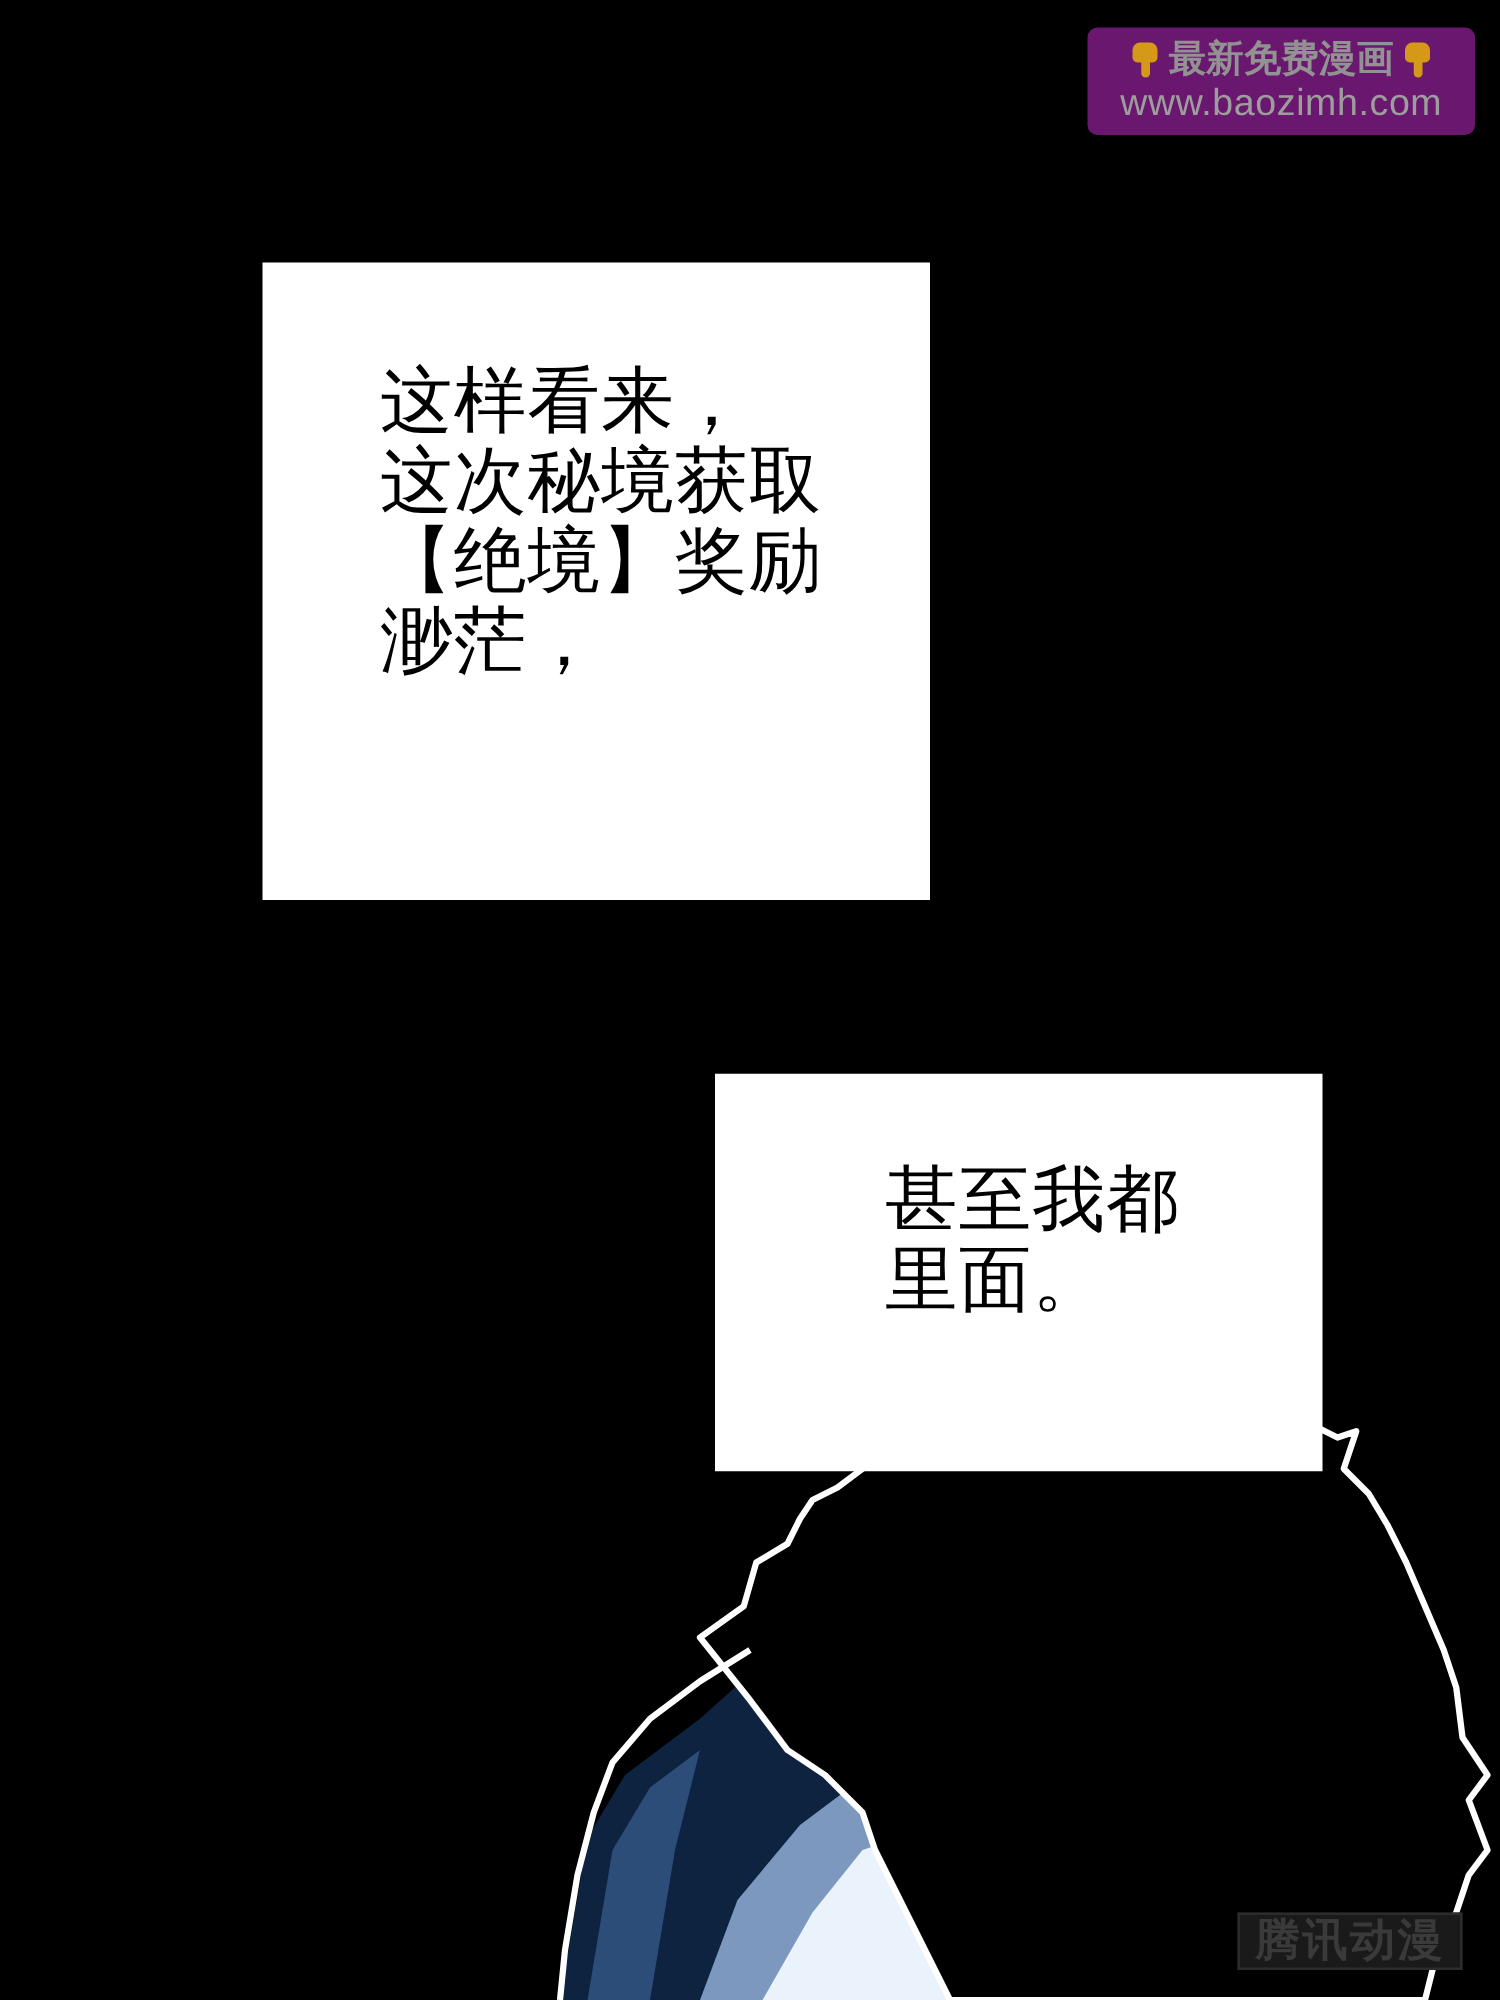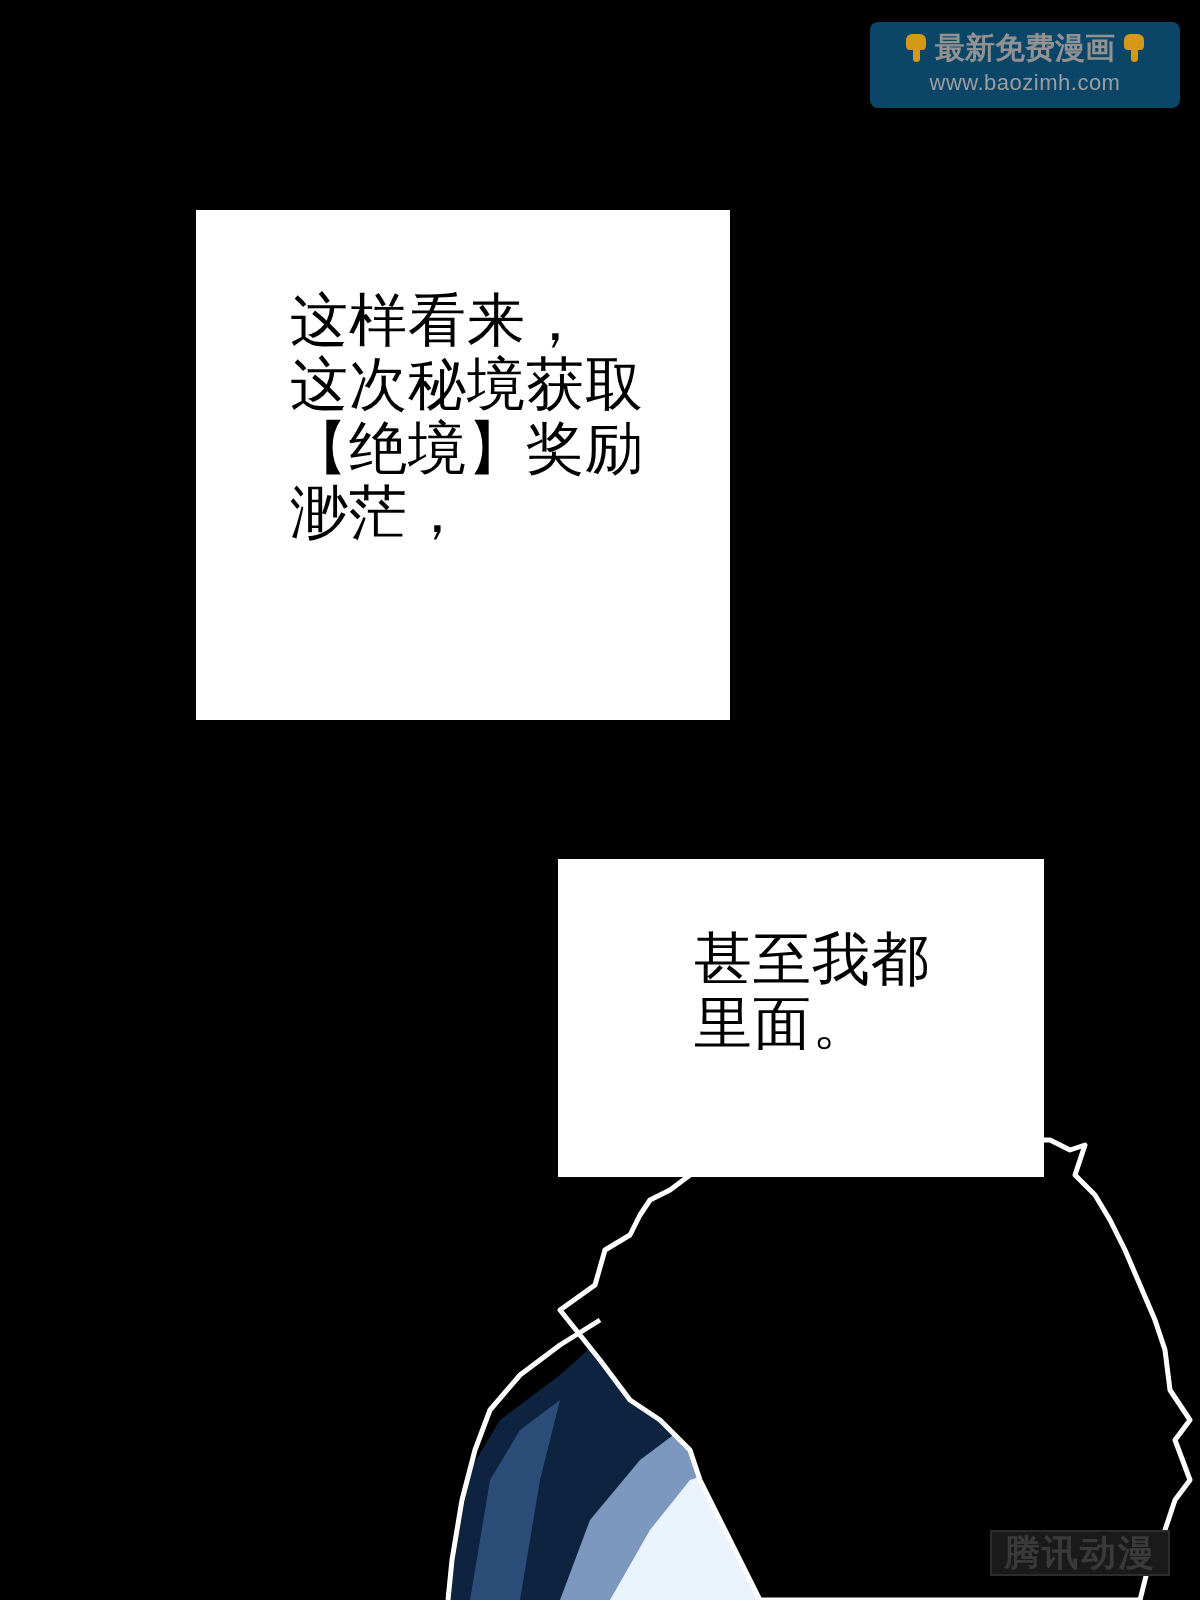--- a/index.html
+++ b/index.html
@@ -3,46 +3,46 @@
 <meta charset="utf-8">
 <style>
   html, body { margin: 0; padding: 0; }
   body {
     width: 1200px; height: 1600px; background: #000000;
     position: relative; overflow: hidden;
     font-family: "DejaVu Sans", sans-serif;
   }
   .watermark-top {
     position: absolute; left: 870px; top: 22px; width: 310px; height: 86px;
-    background: #0c4a6e; border-radius: 8px; box-sizing: border-box;
+    background: #701a75; border-radius: 8px; box-sizing: border-box;
     padding-top: 8px; text-align: center; opacity: 0.95;
   }
   .watermark-top .line1 {
     font-size: 30px; line-height: 36px; color: #9a9a9a; font-weight: bold;
     display: flex; justify-content: center; align-items: center; gap: 6px;
   }
   .watermark-top .line2 {
     font-family: "Liberation Sans", sans-serif;
-    font-size: 22px; line-height: 34px; color: #a6a6a6; letter-spacing: 0.5px;
+    font-size: 30px; line-height: 34px; color: #a6a6a6; letter-spacing: 0.5px;
   }
   .hand-icon {
     display: inline-block; width: 26px; height: 32px; position: relative;
   }
   .hand-icon::before {
     content: ""; position: absolute; left: 3px; top: 2px; width: 20px; height: 16px;
     background: #e2a11a; border-radius: 6px 6px 4px 4px;
   }
   .hand-icon::after {
     content: ""; position: absolute; left: 10px; top: 14px; width: 7px; height: 16px;
     background: #e2a11a; border-radius: 0 0 4px 4px;
   }
   .caption {
     position: absolute; background: #ffffff; box-sizing: border-box;
     color: #000000; font-size: 58px; line-height: 64px;
-    font-family: "DejaVu Sans", sans-serif; letter-spacing: 1px;
+    font-family: "DejaVu Sans", sans-serif; letter-spacing: 1px; margin-left: 14px;
   }
   .caption-1 { left: 196px; top: 210px; width: 534px; height: 510px; padding: 78px 0 0 94px; }
   .caption-2 { left: 558px; top: 859px; width: 486px; height: 318px; padding: 68px 0 0 136px; }
   .caption .line { display: block; white-space: nowrap; }
   .figure { position: absolute; left: 0; top: 0; width: 1200px; height: 1600px; }
   .watermark-bottom {
     position: absolute; left: 990px; top: 1530px; width: 180px; height: 46px;
     border: 2px solid #2c2c2c; background: #1a1a1a; box-sizing: border-box;
     color: #3a3a3a; font-size: 36px; line-height: 42px; text-align: center;
     font-weight: bold; letter-spacing: 2px;

